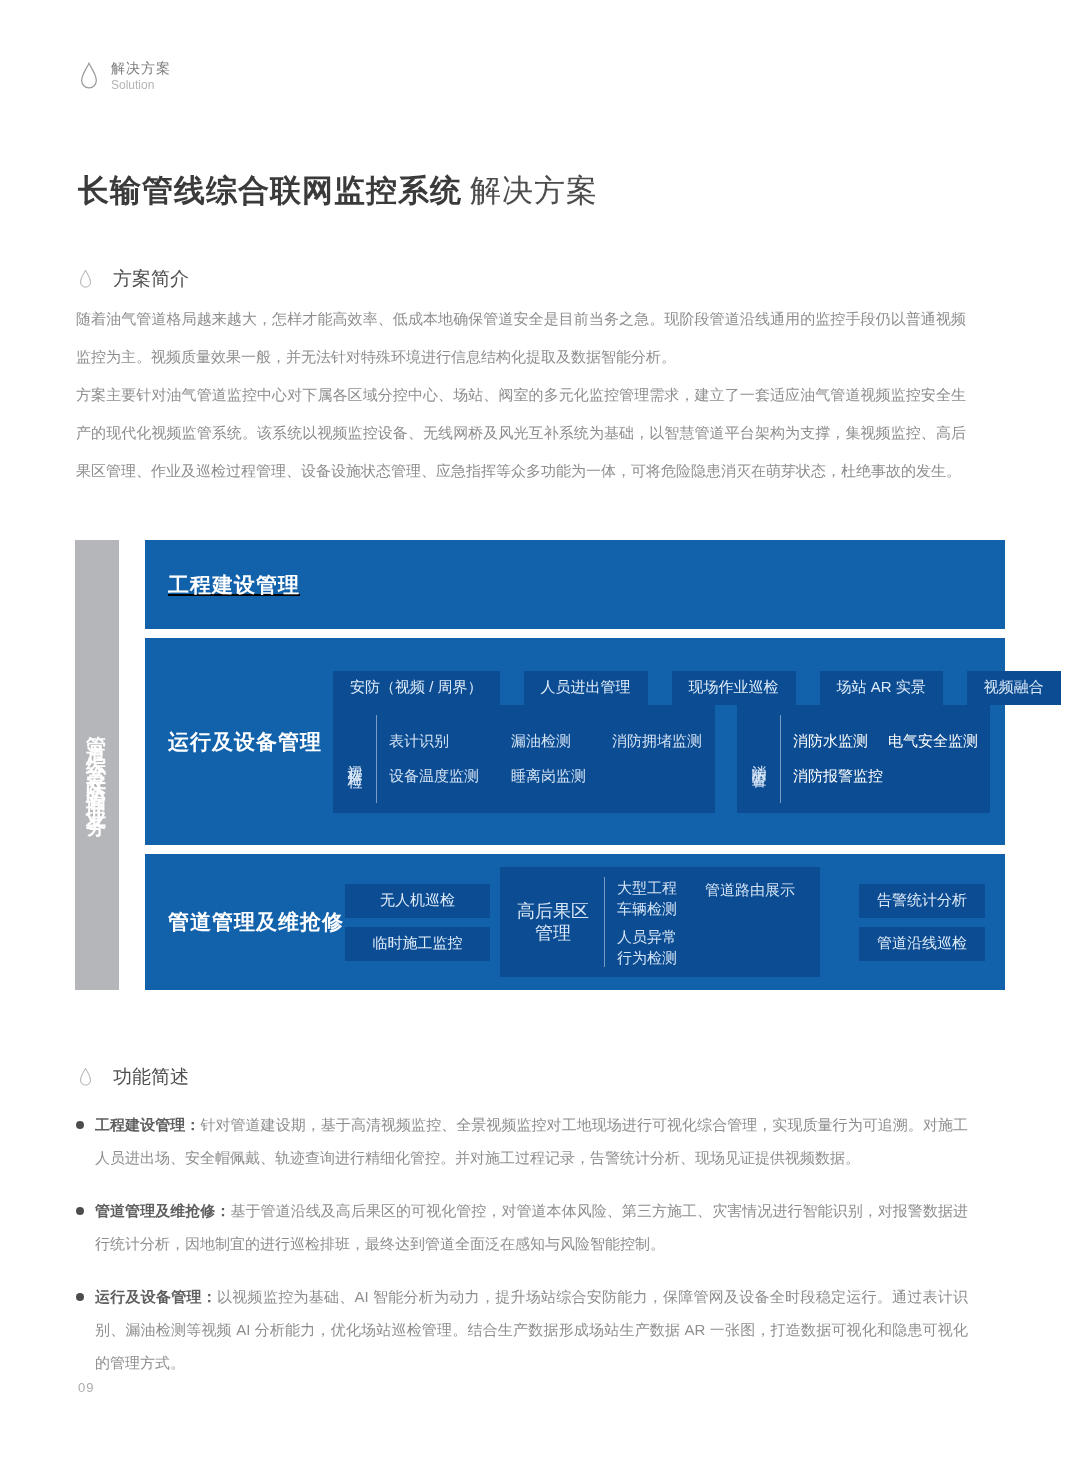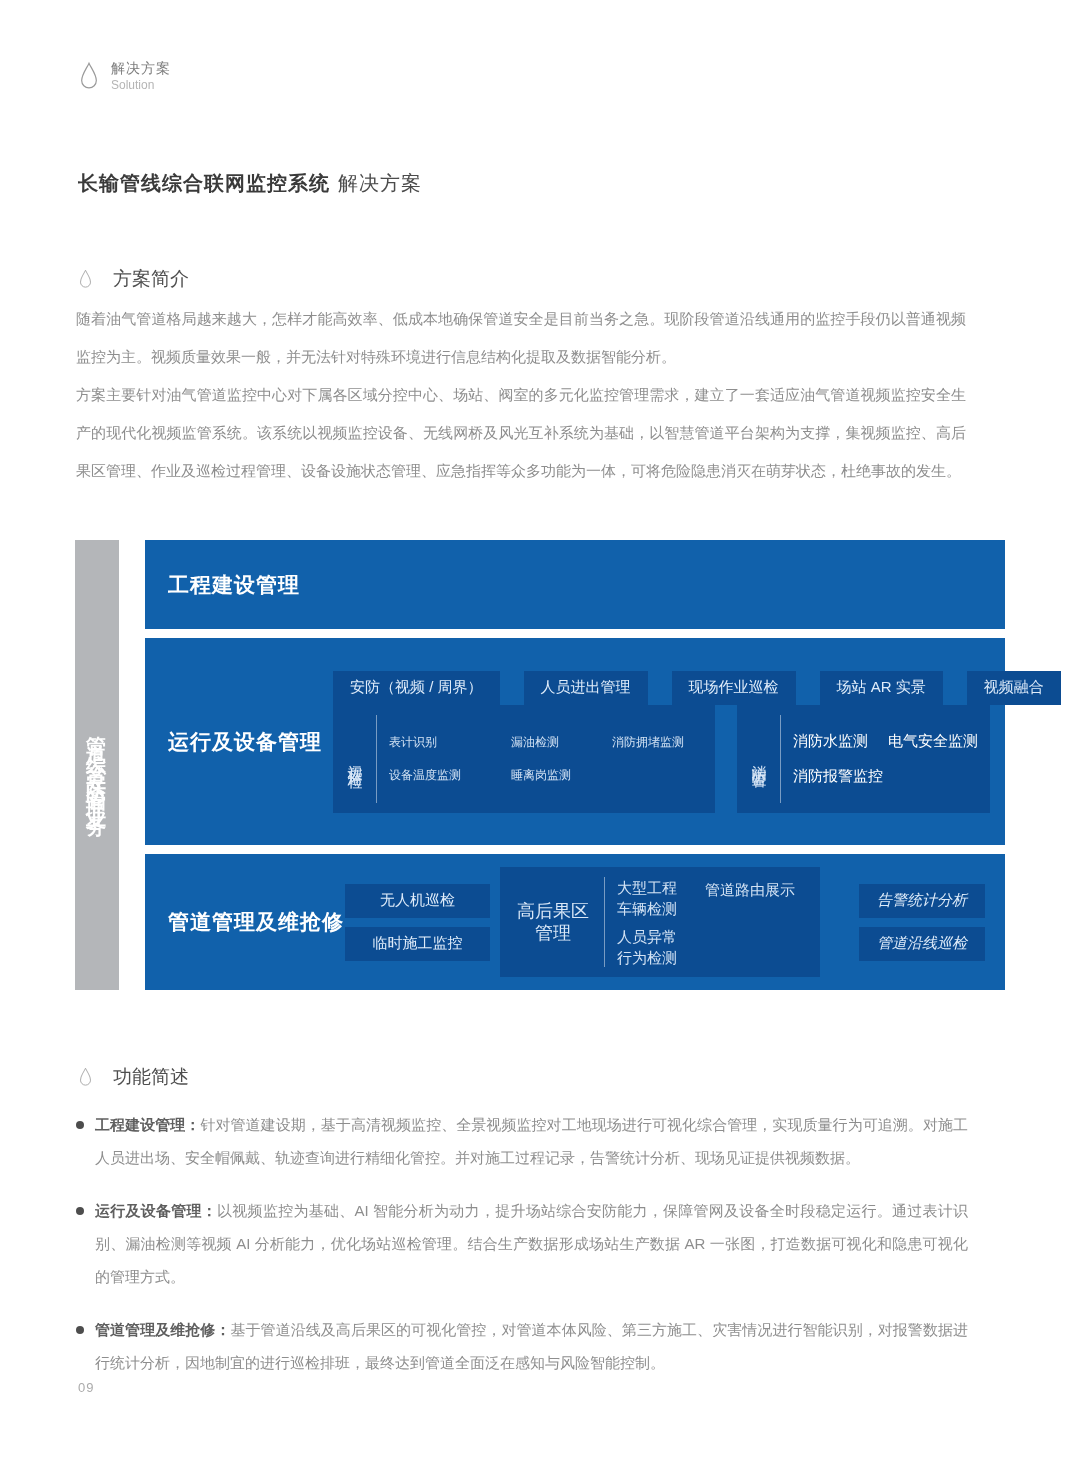--- a/index.html
+++ b/index.html
@@ -8,61 +8,61 @@
     width:1080px; height:1466px; background:#ffffff; position:relative;
     font-family:"Liberation Sans", sans-serif; margin:0 auto; overflow:hidden;
   }
   
   .brand { position:absolute; top:60px; left:78px; display:flex; align-items:center; gap:11px; }
   .brand-txt { display:flex; flex-direction:column; line-height:1.25; }
   .brand-title { font-size:14px; color:#7d7d7d; letter-spacing:1px; }
   .brand-sub { font-size:12px; color:#b5b5b5; }
   .drop { stroke:#9a9a9a; fill:none; stroke-width:1.3; }
   
-  .title { position:absolute; top:170px; left:78px; font-size:20px; font-weight:bold; color:#3a3a3a; letter-spacing:1px; }
+  .title { position:absolute; top:170px; left:78px; font-size:31px; font-weight:bold; color:#3a3a3a; letter-spacing:1px; }
   .title .suffix { font-weight:normal; color:#4c4c4c; margin-left:8px; }
   
   .sec-head { position:absolute; left:78px; display:flex; align-items:center; gap:20px; font-size:19px; color:#4f4f4f; }
   .sec-head.intro { top:266px; }
   .sec-head.func { top:1064px; }
   
   .intro-body { position:absolute; top:300px; left:76px; width:890px; font-size:15px; color:#8e8e8e; line-height:38px; text-align:justify; }
   
   .diagram { position:absolute; top:540px; left:75px; width:930px; height:450px; display:flex; }
   .dg-sidebar { width:44px; height:450px; background:#b4b6b9; display:flex; align-items:center; justify-content:center; flex:none; }
   .dg-sidebar span { writing-mode:vertical-rl; color:#ffffff; font-size:20px; font-weight:bold; letter-spacing:9px; }
   .dg-main { margin-left:26px; width:860px; display:flex; flex-direction:column; gap:9px; }
   .panel { background:#1161ab; padding-left:23px; display:flex; align-items:center; }
-  .panel-1 { height:89px; }
+  .panel-1 { height:89px;text-decoration:underline; }
   .panel-2 { height:207px; }
   .panel-3 { height:136px; padding-right:20px; }
   .panel-label { color:#ffffff; font-size:21px; font-weight:bold; flex:none; width:165px; letter-spacing:1px; }
   .panel-3 .panel-label { width:177px; }
   .chip { background:#0c4c92; color:#dfecfa; font-size:15px; height:34px; display:flex; align-items:center; justify-content:center; padding:0 17px; flex:none; }
   .chip-row { display:flex; gap:27px; }
   
   .p2-content { display:flex; flex-direction:column; justify-content:center; }
   .p2-chips { display:flex; gap:24px; }
   .p2-groups { display:flex; gap:22px; }
   .group { background:#0c4c92; height:108px; display:flex; align-items:center; padding:0 12px; }
   .group-1 { width:382px; }
   .group-2 { width:253px; }
   .vlabel { writing-mode:vertical-rl; color:#d9e7f7; font-size:15px; letter-spacing:3px; flex:none; }
   .vdiv { width:1px; align-self:stretch; margin:10px 12px; background:rgba(255,255,255,0.45); flex:none; }
-  .g1-grid { display:grid; grid-template-columns:122px 101px auto; row-gap:16px; color:#d2e2f4; font-size:12px; }
+  .g1-grid { display:grid; grid-template-columns:122px 101px auto; row-gap:16px; color:#d2e2f4; font-size:15px; }
   .g2-grid { display:grid; grid-template-columns:95px auto; row-gap:16px; color:#ffffff; font-size:15px; }
   
   .p3-chipcol { display:flex; flex-direction:column; gap:9px; }
   .p3-chipcol .chip { width:145px; }
   .p3-group { background:#0c4c92; width:320px; height:110px; display:flex; align-items:center; padding:0 14px; margin-left:10px; flex:none; }
   .p3-hlabel { width:78px; text-align:center; color:#d9e7f7; font-size:18px; line-height:22px; flex:none; }
   .p3-items { display:flex; flex-direction:column; gap:7px; color:#d2e2f4; font-size:15px; line-height:21px; }
   .p3-items div { width:72px; }
   .p3-extra { align-self:flex-start; margin:14px 0 0 16px; color:#d2e2f4; font-size:15px; }
-  .p3-right { margin-left:auto; display:flex; flex-direction:column; gap:9px;font-style:italic; }
+  .p3-right { margin-left:auto; display:flex; flex-direction:column; gap:9px; }
   .p3-right .chip { width:126px; }
   
   .func-body { position:absolute; top:1108px; left:76px; width:892px; }
   .bullet { display:flex; margin-bottom:20px; }
   .bullet-dot { width:8px; height:8px; border-radius:50%; background:#4d4d4d; margin:13px 11px 0 0; flex:none; }
   .bullet-text { font-size:15px; line-height:33px; color:#8e8e8e; text-align:justify; }
   .bullet-lead { font-weight:bold; color:#5f5f5f; }
   .pagenum { position:absolute; top:1380px; left:78px; font-size:13px; color:#ababab; letter-spacing:1px; }
 </style>
 </head>
@@ -169,23 +169,23 @@
     <span>功能简述</span>
   </div>
 
   <div class="func-body">
     <div class="bullet">
       <span class="bullet-dot"></span>
       <p class="bullet-text"><span class="bullet-lead">工程建设管理：</span><span>针对管道建设期，基于高清视频监控、全景视频监控对工地现场进行可视化综合管理，实现质量行为可追溯。对施工人员进出场、安全帽佩戴、轨迹查询进行精细化管控。并对施工过程记录，告警统计分析、现场见证提供视频数据。</span></p>
     </div>
     <div class="bullet">
       <span class="bullet-dot"></span>
-      <p class="bullet-text"><span class="bullet-lead">运行及设备管理：</span><span>以视频监控为基础、AI 智能分析为动力，提升场站综合安防能力，保障管网及设备全时段稳定运行。通过表计识别、漏油检测等视频 AI 分析能力，优化场站巡检管理。结合生产数据形成场站生产数据 AR 一张图，打造数据可视化和隐患可视化的管理方式。</span></p>
+      <p class="bullet-text"><span class="bullet-lead">管道管理及维抢修：</span><span>基于管道沿线及高后果区的可视化管控，对管道本体风险、第三方施工、灾害情况进行智能识别，对报警数据进行统计分析，因地制宜的进行巡检排班，最终达到管道全面泛在感知与风险智能控制。</span></p>
     </div>
     <div class="bullet">
       <span class="bullet-dot"></span>
-      <p class="bullet-text"><span class="bullet-lead">管道管理及维抢修：</span><span>基于管道沿线及高后果区的可视化管控，对管道本体风险、第三方施工、灾害情况进行智能识别，对报警数据进行统计分析，因地制宜的进行巡检排班，最终达到管道全面泛在感知与风险智能控制。</span></p>
+      <p class="bullet-text"><span class="bullet-lead">运行及设备管理：</span><span>以视频监控为基础、AI 智能分析为动力，提升场站综合安防能力，保障管网及设备全时段稳定运行。通过表计识别、漏油检测等视频 AI 分析能力，优化场站巡检管理。结合生产数据形成场站生产数据 AR 一张图，打造数据可视化和隐患可视化的管理方式。</span></p>
     </div>
   </div>
 
   <div class="pagenum">09</div>
 
 </div>
 
 </body></html>

